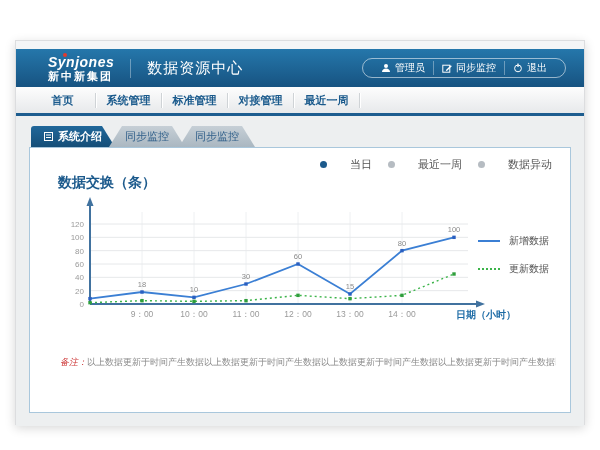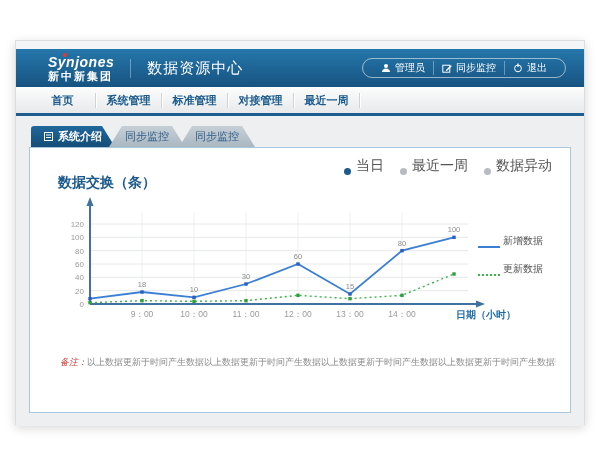--- a/index.html
+++ b/index.html
@@ -46,30 +46,30 @@
   .tab-active { width:84px; background:linear-gradient(#20679a,#154e78); color:#fff; font-weight:bold;
     clip-path:polygon(0 0, calc(100% - 13px) 0, 100% 100%, 0 100%); border-radius:3px 0 0 0; }
   .tab-idle { width:76px; margin-left:-6px; background:linear-gradient(#c6cfd6,#aab7c1); color:#33618b;
     clip-path:polygon(13px 0, calc(100% - 13px) 0, 100% 100%, 0 100%); }
   .tab-icon { width:9px; height:9px; display:block; }
 
   .panel { position:relative; height:266px; background:#ffffff; border:1px solid #a9c7dc; }
 
   
   .filters { position:absolute; top:9px; right:18px; display:flex; gap:16px; }
-  .filter { display:flex; align-items:flex-end; gap:5px; font-size:14px; color:#555; cursor:pointer; }
+  .filter { display:flex; align-items:center; gap:23px; font-size:11px; color:#555; cursor:pointer; }
   .fdot { width:7px; height:7px; border-radius:50%; background:#b6bcc2; }
   .filter.selected .fdot { background:#1c5a8c; }
 
   .ylabel { position:absolute; top:26px; left:28px; font-size:14px; font-weight:bold; color:#1c5a8c; }
   .chart-mount { position:absolute; top:42px; left:16px; }
 
   
   .legend { position:absolute; top:86px; right:8px; width:84px; }
-  .legend-row { display:flex; align-items:flex-end; gap:3px; margin-bottom:14px; cursor:pointer; }
+  .legend-row { display:flex; align-items:center; gap:9px; margin-bottom:14px; cursor:pointer; }
   .lsample { width:22px; height:0; }
   .lsample.solid { border-top:2px solid #3b7fd4; }
   .lsample.dotted { border-top:2px dotted #3cb44a; }
   .legend-label { font-size:10px; color:#555; }
 
   .note { position:absolute; left:30px; top:208px; right:14px; font-size:9px; color:#8a8a8a;
     white-space:nowrap; overflow:hidden; }
   .note-prefix { color:#cc3333;font-style:italic; }
 </style>
 </head>

